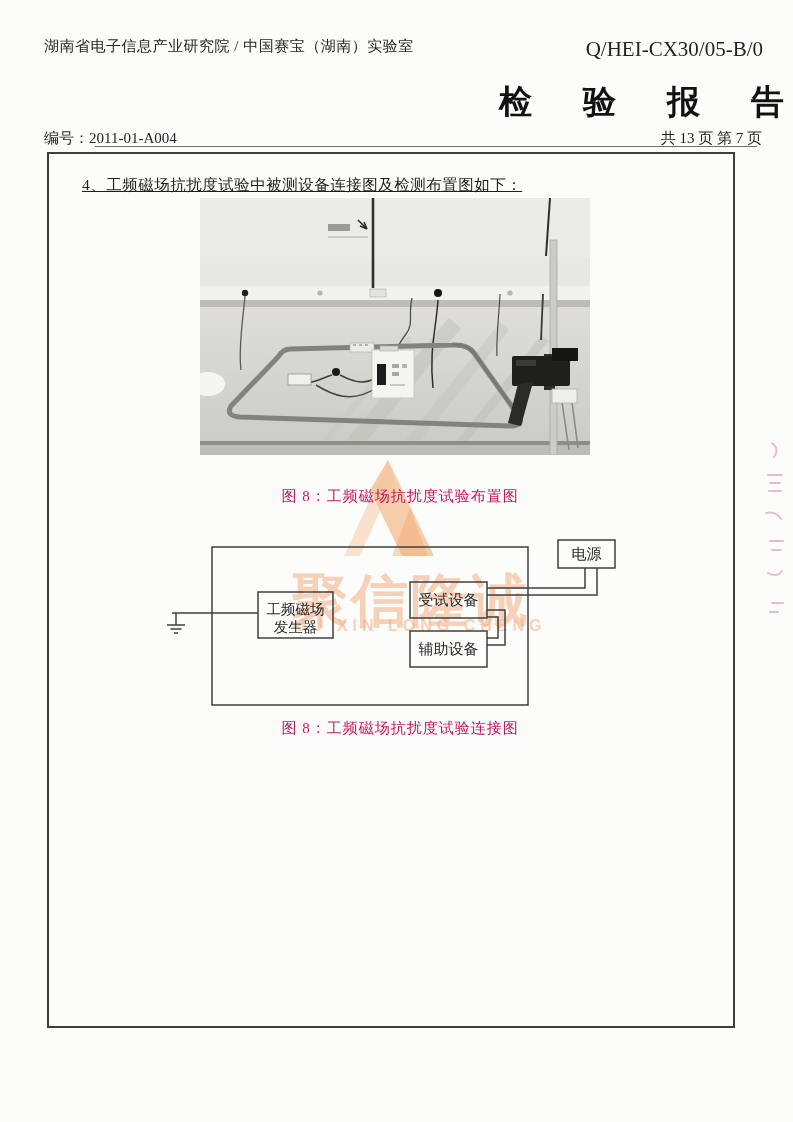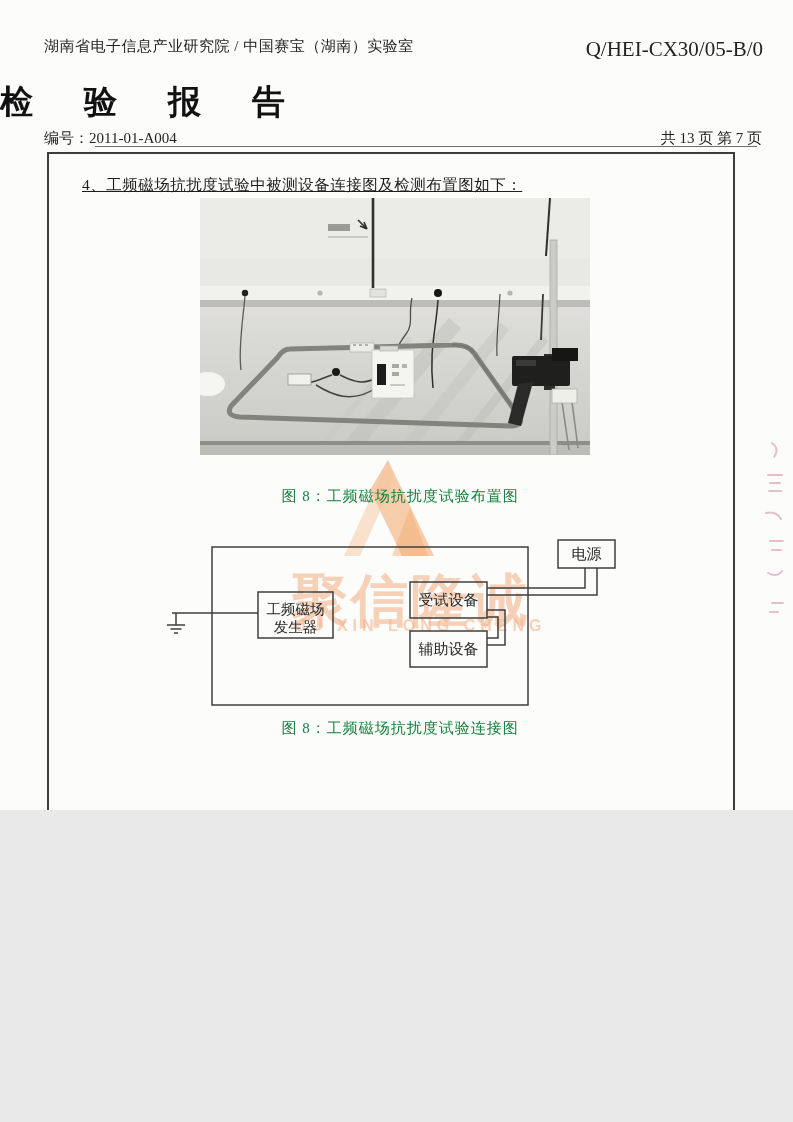--- a/index.html
+++ b/index.html
@@ -1,34 +1,34 @@
 <!DOCTYPE html>
 <html><head>
 <meta charset="utf-8">
 <style>
   html,body{margin:0;padding:0;background:#e9e9e9;}
   .page{
-    position:relative;width:793px;height:810px;margin:0 auto;
+    position:relative;width:793px;height:1122px;margin:0 auto;
     background:#fcfcfb;overflow:hidden;
     font-family:"Liberation Serif","DejaVu Serif",serif;
     color:#1c1c1c;
   }
   .abs{position:absolute;}
   .hdr-org{left:44px;top:37px;font-size:15px;letter-spacing:.5px;color:#232323;}
   .hdr-code{right:30px;top:37px;font-size:21px;color:#232323;}
-  .title{left:0;top:80px;width:100%;text-align:left;font-size:33px;font-weight:bold;
+  .title{left:0;top:80px;width:100%;text-align:right;font-size:33px;font-weight:bold;
          letter-spacing:9px;color:#111;}
   .report-no{left:44px;top:129px;font-size:15px;color:#232323;}
   .page-info{right:31px;top:129px;font-size:15px;color:#232323;}
   .rule{left:95px;top:146px;width:662px;height:1px;background:#6e6e6e;}
   .content-box{left:47px;top:152px;width:688px;height:876px;border:2px solid #3d3d3d;
                box-sizing:border-box;background:transparent;}
   .section-heading{left:82px;top:175px;font-size:15.5px;color:#1e1e1e;letter-spacing:.5px;text-decoration:underline;}
   .photo{left:200px;top:198px;z-index:2;}
-  .caption{width:420px;text-align:center;font-size:15px;color:#15803d;letter-spacing:1px;z-index:3;}
+  .caption{width:420px;text-align:center;font-size:15px;color:#be185d;letter-spacing:1px;z-index:3;}
   .cap8{left:190px;top:487px;}
   .cap9{left:190px;top:719px;}
   .wm-logo{left:330px;top:450px;z-index:1;}
   .wm-text{left:291px;top:563px;font-size:57px;font-weight:bold;letter-spacing:3px;
            color:rgba(242,178,138,0.60);font-family:"Liberation Sans","DejaVu Sans",sans-serif;z-index:1;white-space:nowrap;}
   .wm-sub{left:297px;top:617px;font-size:16px;font-weight:bold;letter-spacing:5px;
           color:rgba(243,185,146,0.65);font-family:"Liberation Sans","DejaVu Sans",sans-serif;z-index:1;white-space:nowrap;}
   .diagram{left:150px;top:530px;z-index:2;}
   .stamp-bleed{left:750px;top:435px;z-index:1;opacity:.4;}
   svg{display:block;}

